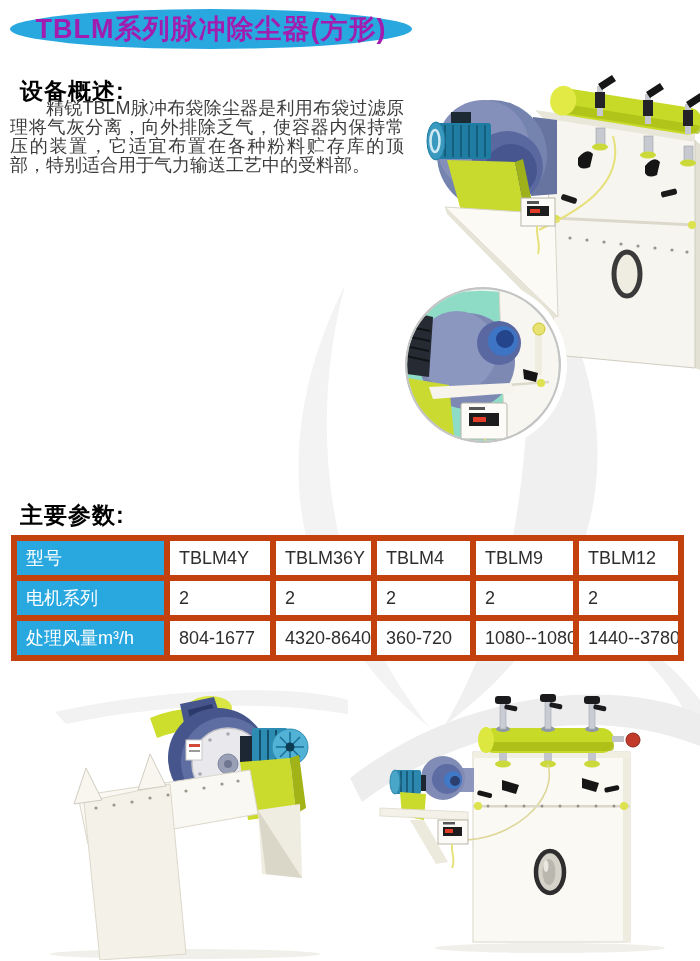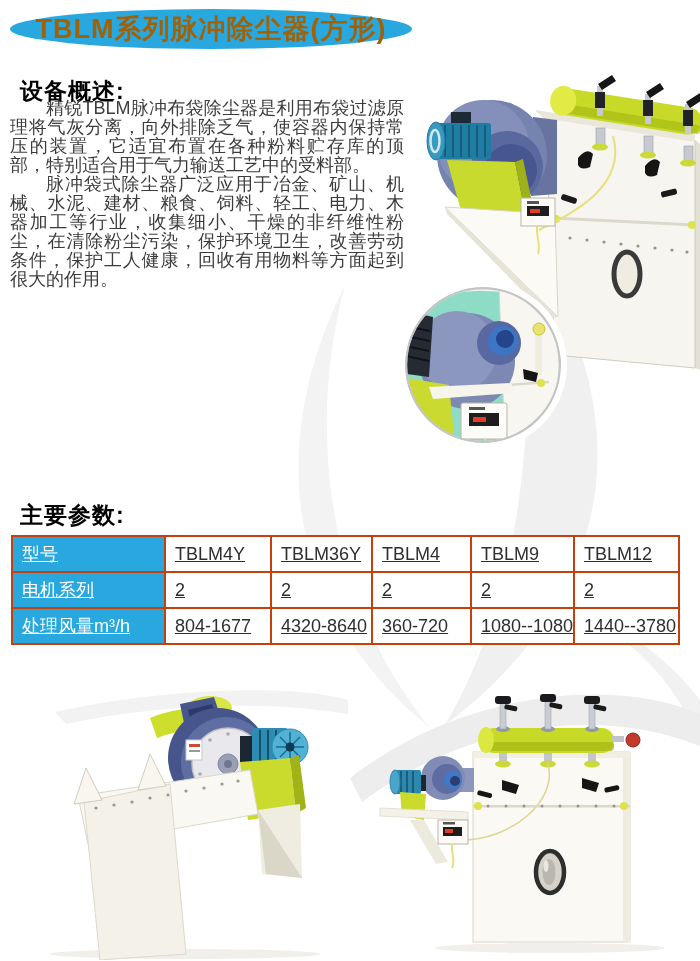--- a/index.html
+++ b/index.html
@@ -10,21 +10,21 @@
   }
   .layer{position:absolute;left:0;top:0;width:700px;height:961px;pointer-events:none;}
   .content{position:relative;z-index:2;}
 
   
   .banner{position:absolute;left:10px;top:7px;width:402px;height:44px;z-index:3;}
   .banner-bg{position:absolute;left:0;top:2px;width:402px;height:40px;background:#29a8e0;border-radius:50%;}
   .banner-title{
     position:absolute;left:0;top:0;width:402px;height:44px;
     display:flex;align-items:center;justify-content:center;
-    color:#a16207;font-size:27px;font-weight:bold;letter-spacing:1px;white-space:nowrap;
+    color:#a21caf;font-size:27px;font-weight:bold;letter-spacing:1px;white-space:nowrap;
   }
 
   
   .sec-heading{position:absolute;left:10px;margin:10px;font-size:23px;font-weight:bold;color:#000;letter-spacing:1px;}
   .h-overview{top:66px;}
   .h-params{top:490px;}
 
   
   .overview-text{
     position:absolute;left:10px;top:99px;width:394px;
@@ -40,22 +40,22 @@
   .photo-side{left:0px;top:692px;}
   .photo-front{left:350px;top:690px;}
 
   
   .spec-table{
     position:absolute;left:11px;top:535px;z-index:2;
     border-collapse:collapse;table-layout:fixed;width:667px;
     font-size:18px;color:#2e2e2e;
   }
   .spec-table td{
-    border:2px solid #c2410c;height:34px;padding:0 2px 0 9px;
-    background:#ffffff;vertical-align:middle;white-space:nowrap;overflow:hidden;text-decoration:underline;
+    border:6px solid #c2410c;height:34px;padding:0 2px 0 9px;
+    background:#ffffff;vertical-align:middle;white-space:nowrap;overflow:hidden;
   }
   .spec-table td.lead{background:#29a8e0;color:#ffffff;}
 </style>
 </head>
 <body>
 
 <div class="page">
 
   <svg class="layer" viewBox="0 0 700 961">
     <path d="M520,240 C640,400 625,590 445,725 C525,590 540,400 520,240 Z" fill="#f0f0f0"></path>
@@ -68,21 +68,20 @@
   <div class="content">
 
     <div class="banner">
       <div class="banner-bg"></div>
       <div class="banner-title">TBLM系列脉冲除尘器(方形)</div>
     </div>
 
     <h2 class="sec-heading h-overview">设备概述:</h2>
     <div class="overview-text">
       <p>精锐TBLM脉冲布袋除尘器是利用布袋过滤原理将气灰分离，向外排除乏气，使容器内保持常压的装置，它适宜布置在各种粉料贮存库的顶部，特别适合用于气力输送工艺中的受料部。</p>
-      <p>脉冲袋式除尘器广泛应用于冶金、矿山、机械、水泥、建材、粮食、饲料、轻工、电力、木器加工等行业，收集细小、干燥的非纤维性粉尘，在清除粉尘污染，保护环境卫生，改善劳动条件，保护工人健康，回收有用物料等方面起到很大的作用。</p>
     </div>
 
     <svg class="photo photo-main" width="285" height="310" viewBox="0 0 285 310">
 
       <g>
         <polygon points="280,68 285,72 285,298 280,296" fill="#e3e0d4"></polygon>
         <polygon points="130,43 280,68 280,296 140,283" fill="#f7f5ef" stroke="#cfccc0" stroke-width="1"></polygon>
         <polygon points="120,38 280,62 280,70 128,46" fill="#e9e6da"></polygon>
       </g>
 

